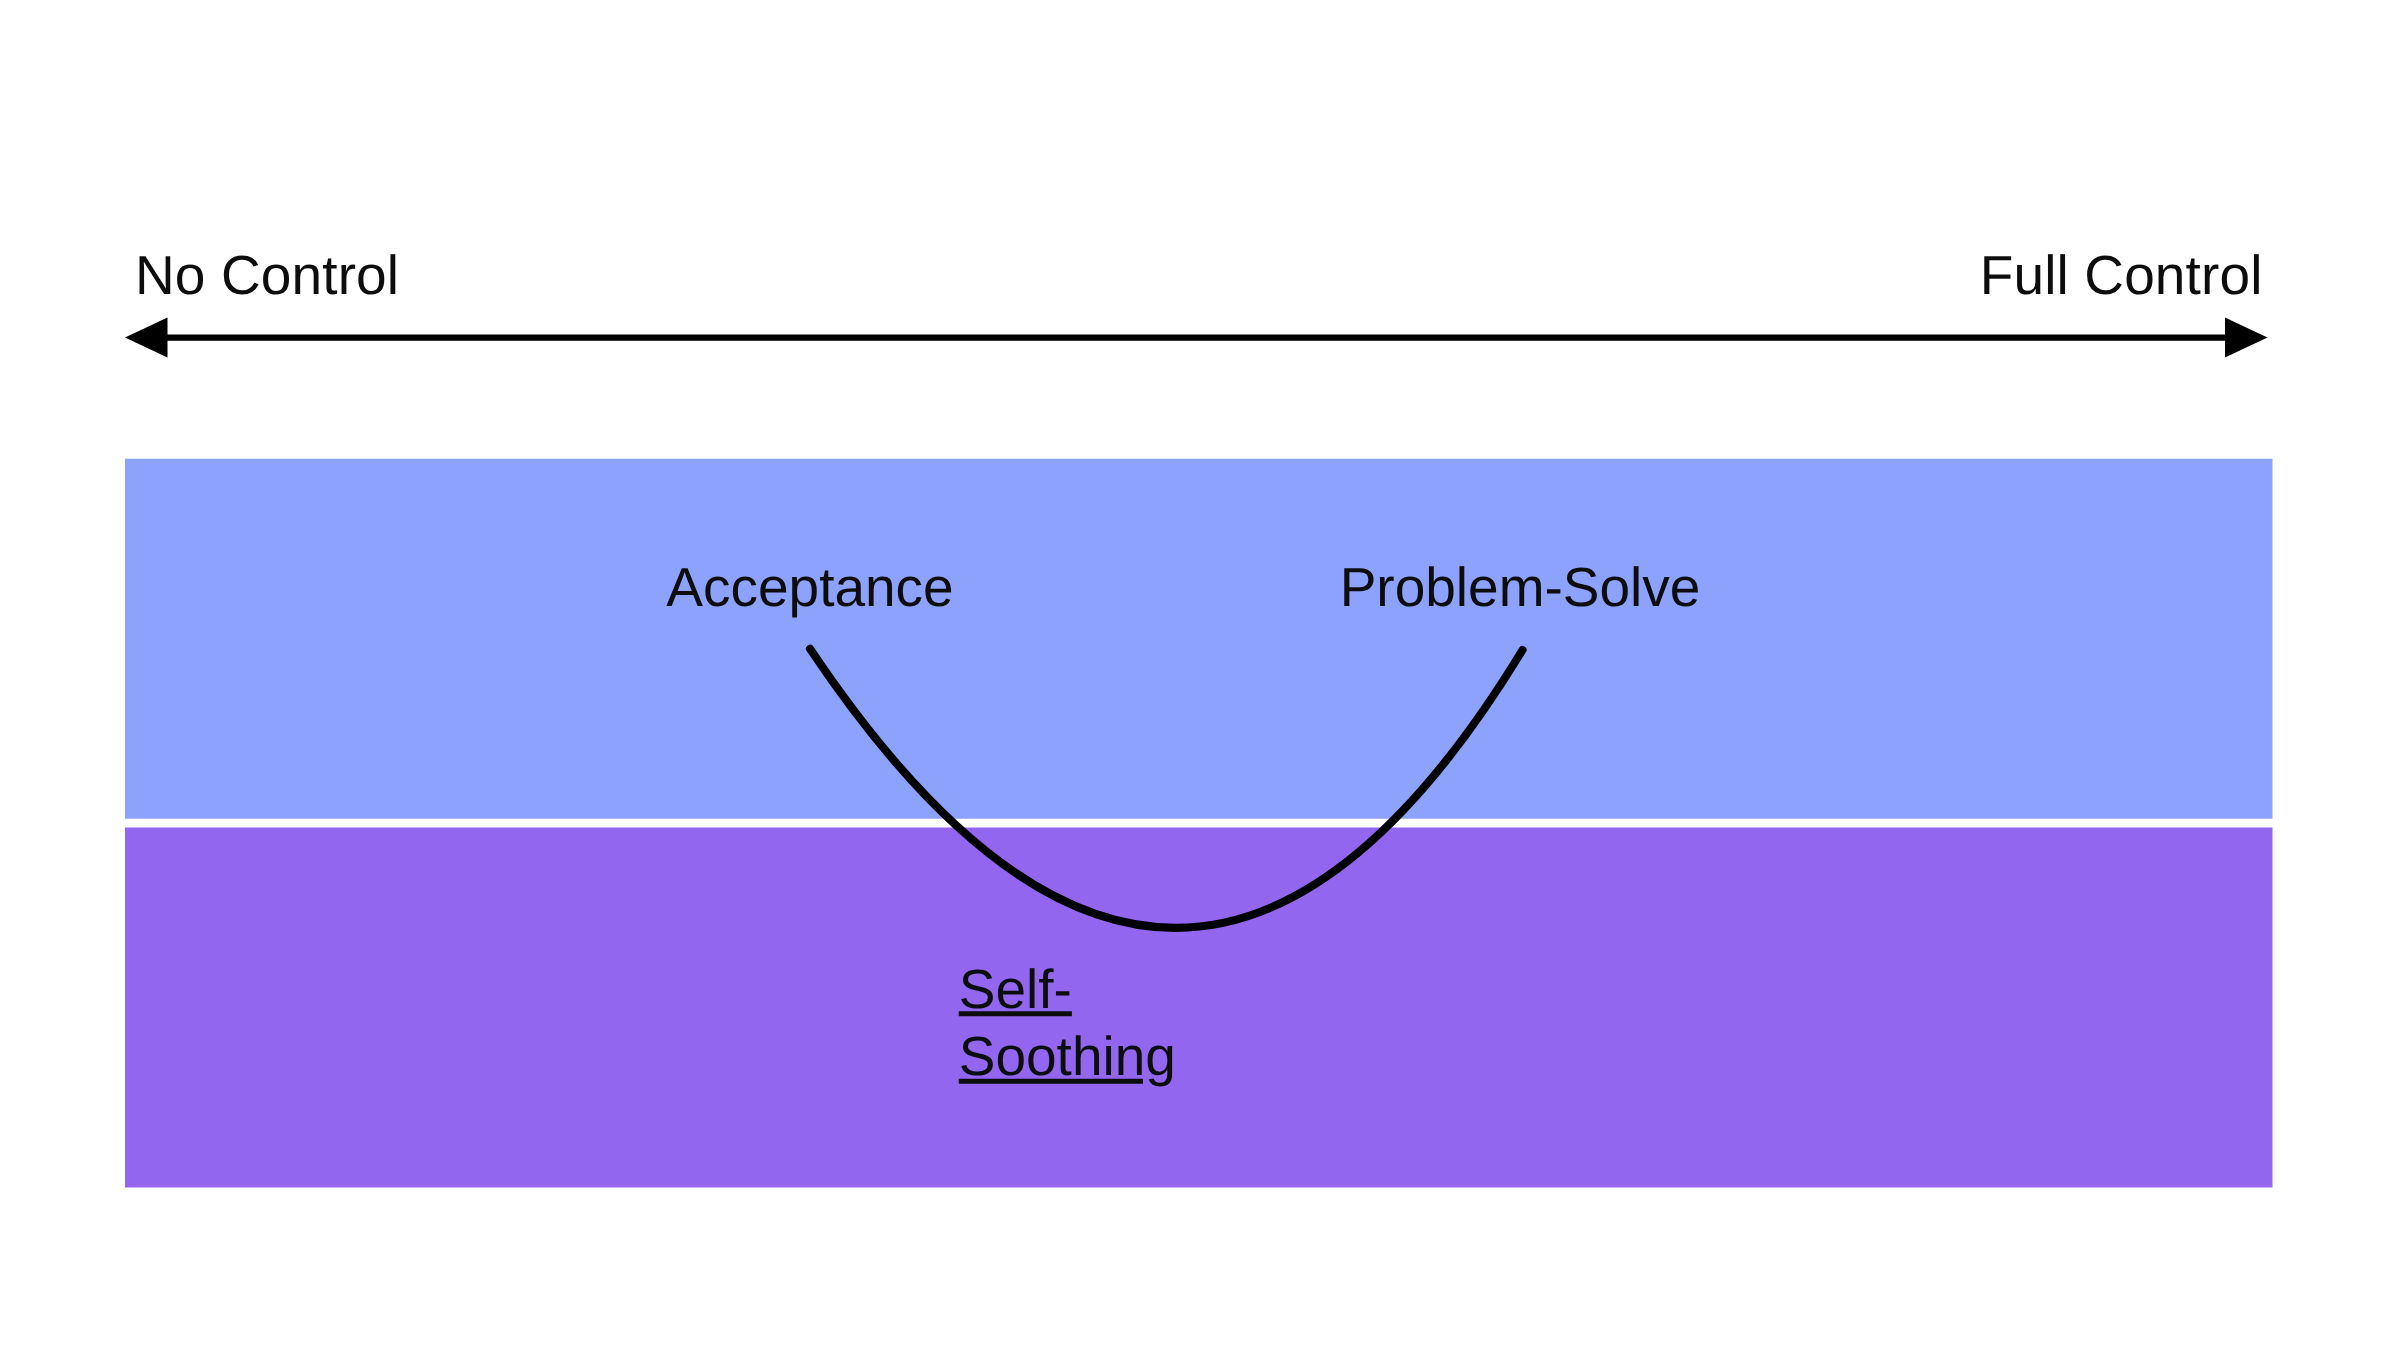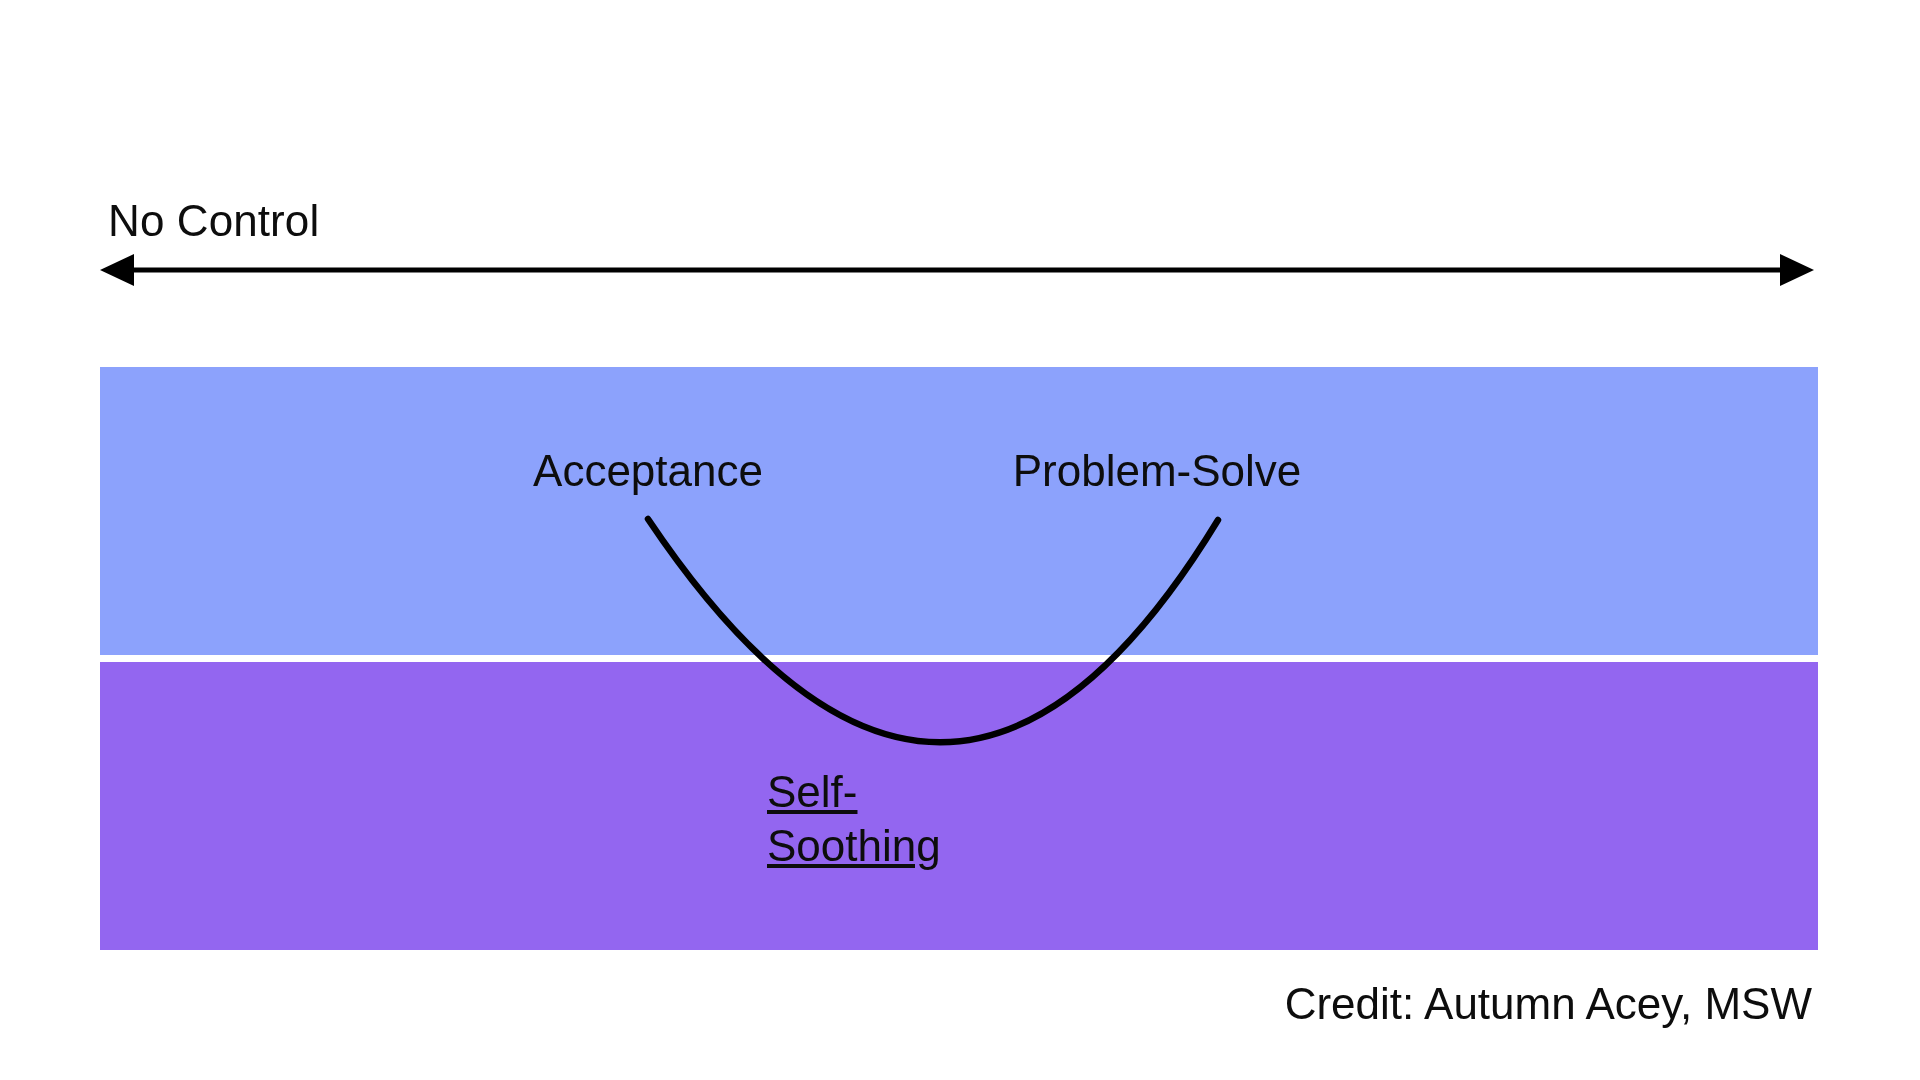--- a/index.html
+++ b/index.html
@@ -66,21 +66,21 @@
     color: #0d0d0d;
     white-space: nowrap;
     text-align: left;
     transform: translateX(-50%);
   }
   #label-acceptance {
     left: 648px;
     top: 414px;
   }
   #label-problem-solve {
-    left: 1157px;
+    left: 1216px;
     top: 414px;
   }
   #label-self-soothing {
     left: 947px;
     top: 735px;
     white-space: normal;
     width: 360px;
   }
   #label-self-soothing .line {
     display: block;
@@ -111,20 +111,21 @@
 </style>
 </head>
 <body>
 
 <div id="canvas">
 
   <div id="axis-layer">
 
     <div class="axis-end-label" id="no-control-label">No Control</div>
 
+    <div class="axis-end-label" id="full-control-label">Full Control</div>
 
     <svg width="1920" height="300" viewBox="0 0 1920 300" style="position:absolute;left:0;top:0;">
       <line x1="118" y1="240" x2="1796" y2="240" stroke="#000000" stroke-width="5" stroke-linecap="butt"></line>
       <polygon points="100,240 134,224 134,256" fill="#000000"></polygon>
       <polygon points="1814,240 1780,224 1780,256" fill="#000000"></polygon>
     </svg>
   </div>
 
   <div class="band" id="band-upper"></div>
 
@@ -136,15 +137,14 @@
 
   <div class="strategy-label" id="label-acceptance">Acceptance</div>
 
   <div class="strategy-label" id="label-problem-solve">Problem-Solve</div>
 
   <div class="strategy-label" id="label-self-soothing">
     <span class="line">Self-</span>
     <span class="line">Soothing</span>
   </div>
 
-  <div id="credit">Credit: Autumn Acey, MSW</div>
 
 </div>
 
 </body></html>

